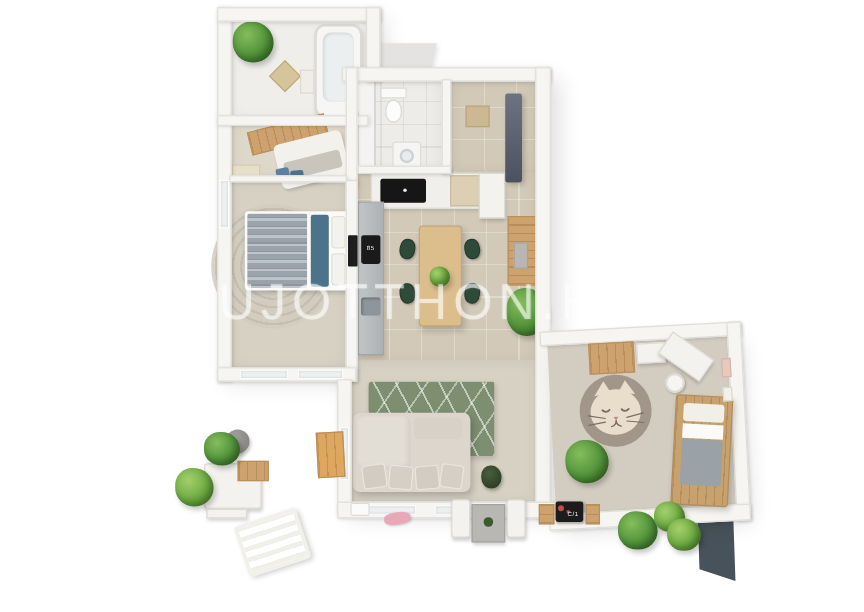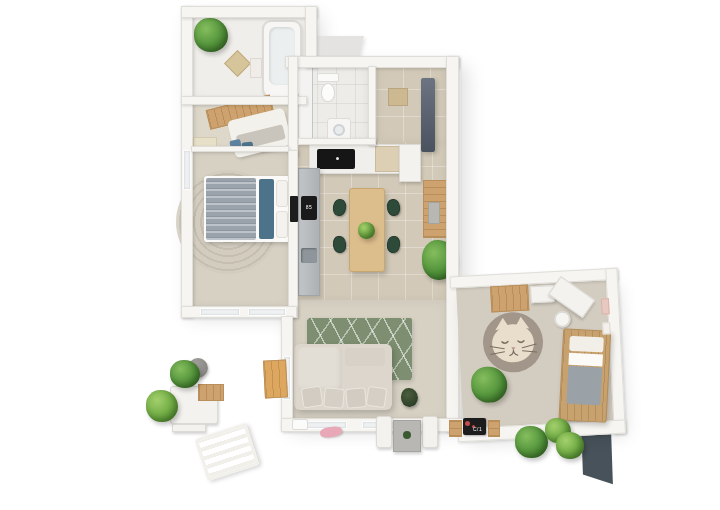--- a/index.html
+++ b/index.html
@@ -218,14 +218,15 @@
   <div class="abs" style="left:463px;top:418px;width:23px;height:17px;background:#1c1c1c;border-radius:2px;box-shadow:1px 1px 2px rgba(0,0,0,.3);">
     <div class="abs" style="left:2px;top:3px;width:5px;height:5px;border-radius:50%;background:#c34b4b;box-shadow:6px 3px 0 -1px #c34b4b;"></div>
     <div class="display-text" style="position:absolute;left:10px;top:9px;">C/1</div>
   </div>
   <div class="abs wood" style="left:488px;top:420px;width:12px;height:17px;"></div>
 
   <div class="abs plant" style="left:515px;top:426px;width:33px;height:32px;"></div>
   <div class="abs plant plant-light" style="left:545px;top:418px;width:26px;height:25px;"></div>
   <div class="abs plant plant-light" style="left:556px;top:432px;width:28px;height:27px;"></div>
 
+  <div class="abs watermark">UJOTTHON.HU</div>
 
 </div>
 
 </body></html>

